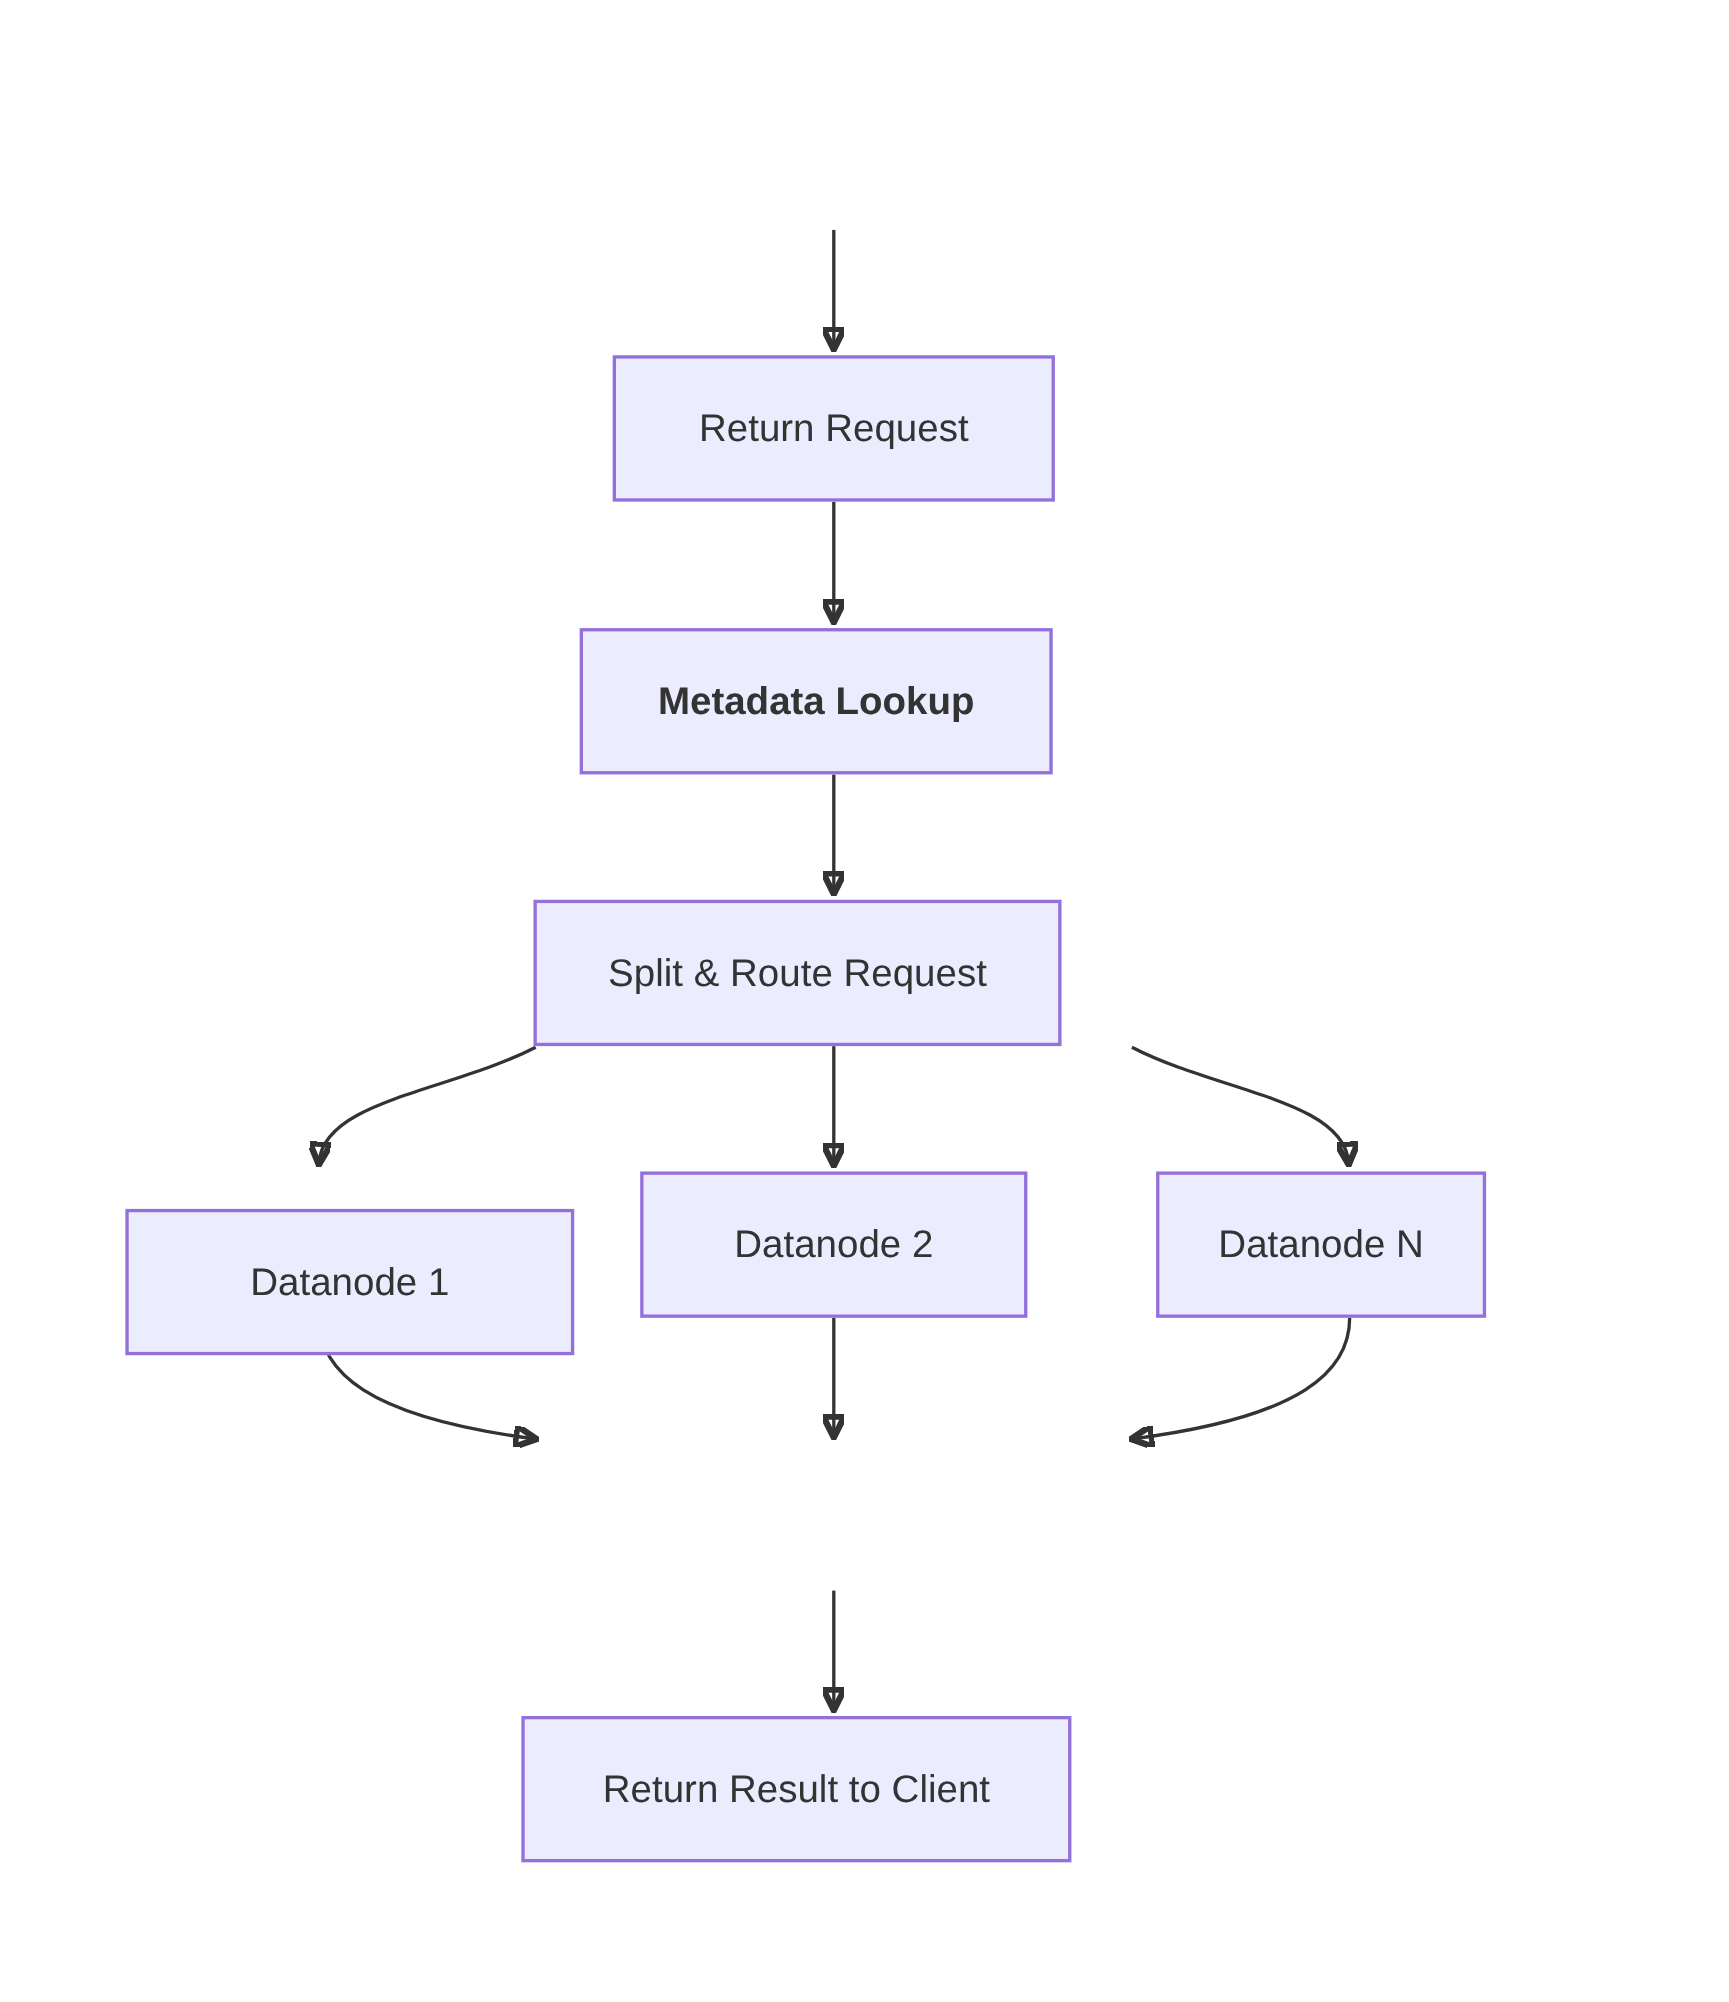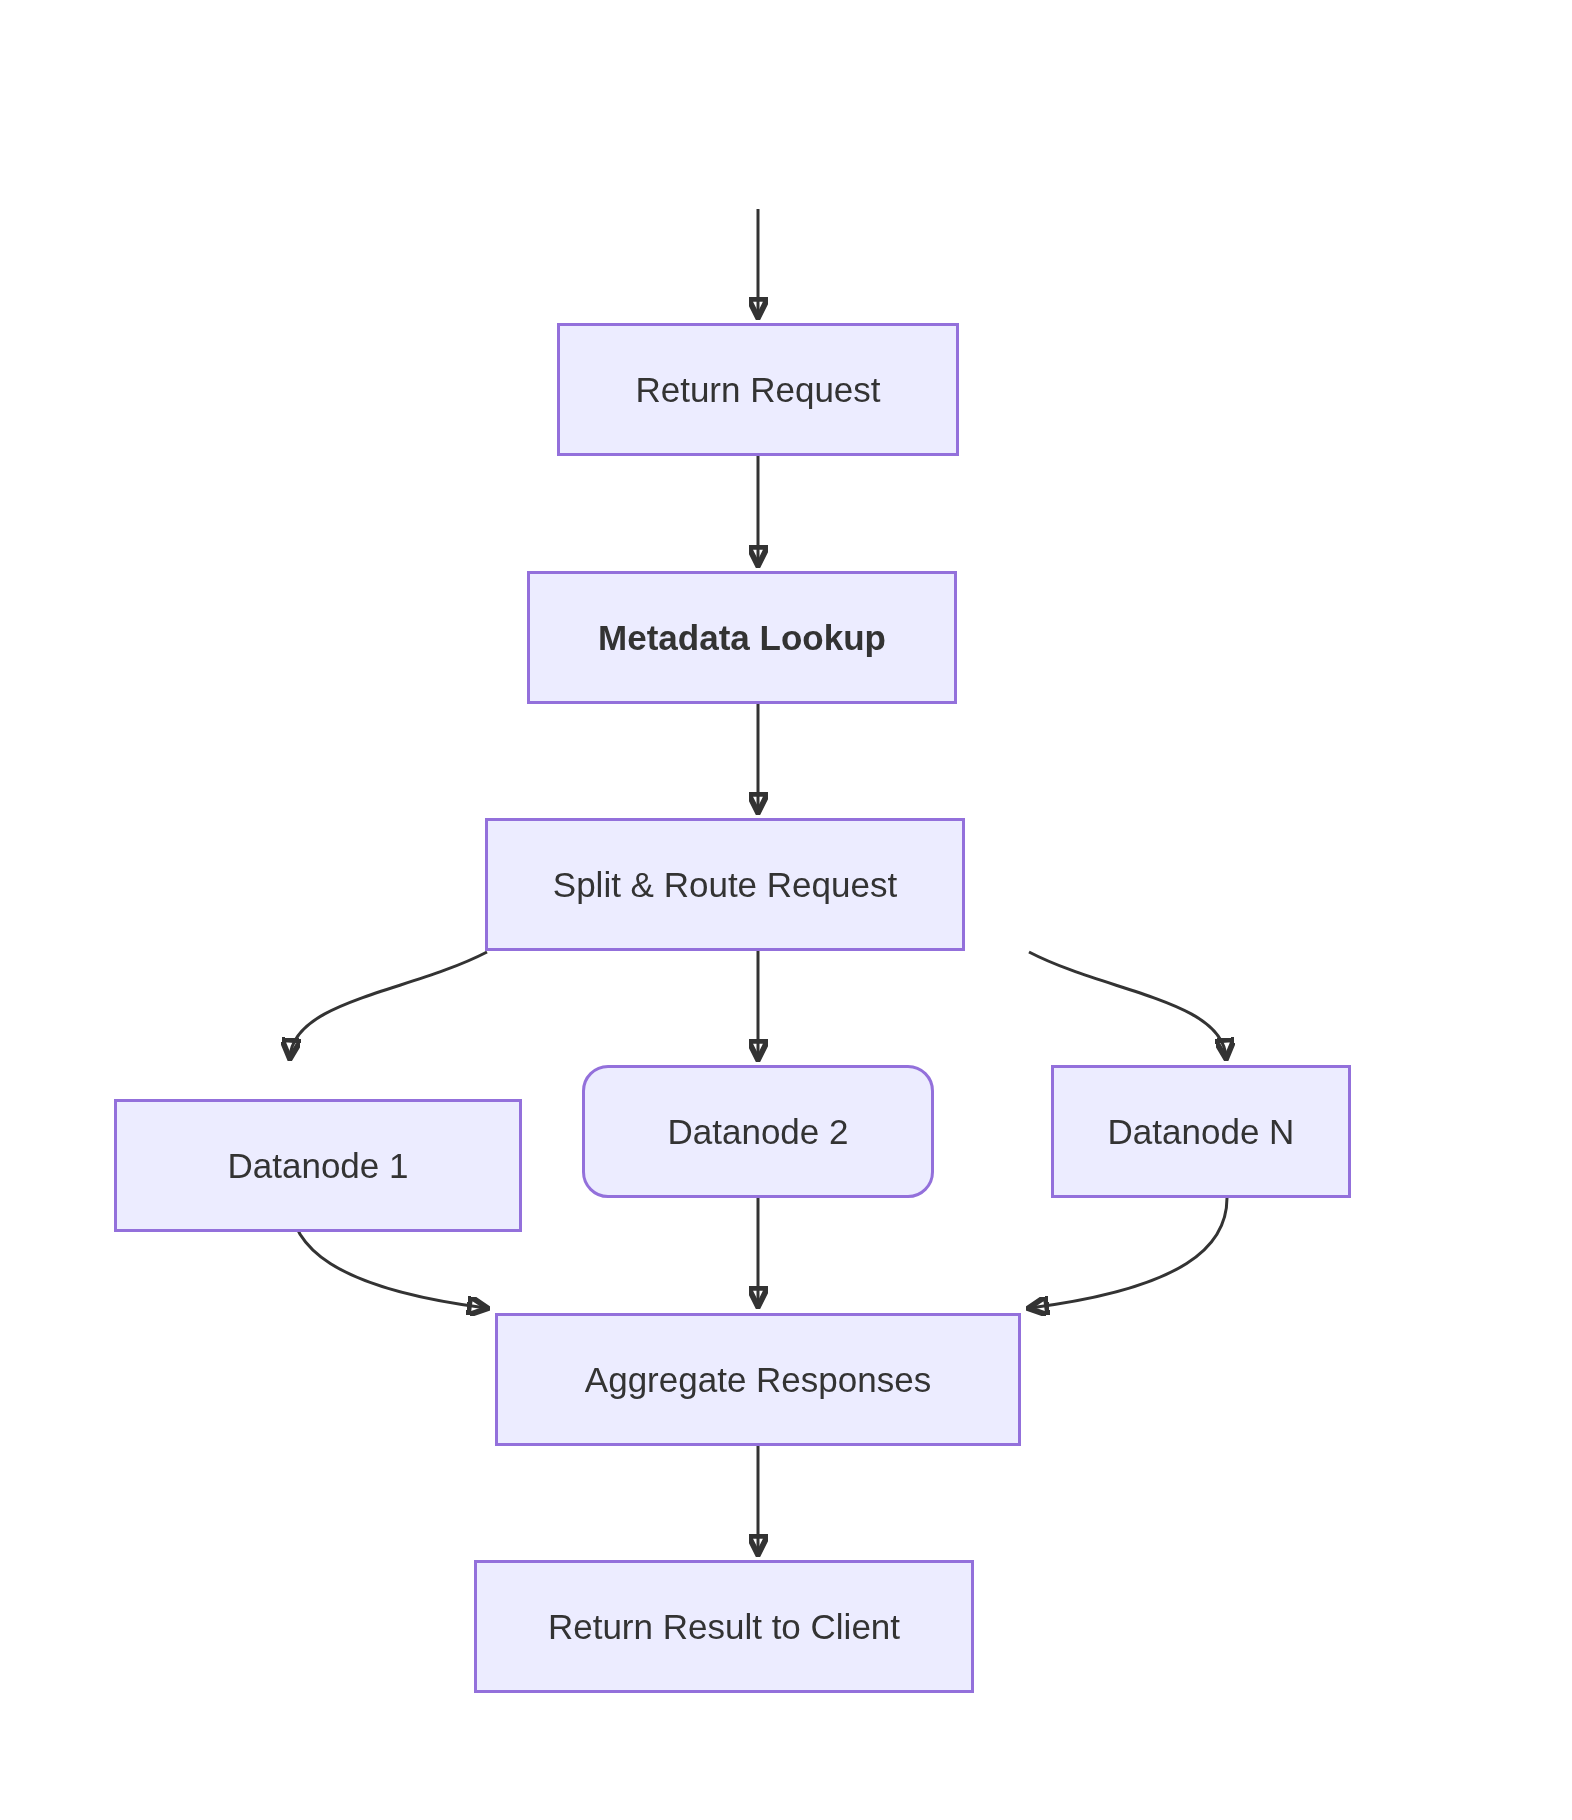--- a/index.html
+++ b/index.html
@@ -79,29 +79,26 @@
   </div>
 
   <div class="node" style="left:485px; top:818px; width:480px;">
     <span class="label">Split &amp; Route Request</span>
   </div>
 
   <div class="node" style="left:114px; top:1099px; width:408px;">
     <span class="label">Datanode 1</span>
   </div>
 
-  <div class="node" style="left:582px; top:1065px; width:352px;border-radius:26px;">
+  <div class="node" style="left:582px; top:1065px; width:352px;">
     <span class="label">Datanode 2</span>
   </div>
 
   <div class="node" style="left:1051px; top:1065px; width:300px;">
     <span class="label">Datanode N</span>
   </div>
 
-  <div class="node" style="left:495px; top:1313px; width:526px;">
-    <span class="label">Aggregate Responses</span>
-  </div>
 
   <div class="node" style="left:474px; top:1560px; width:500px;">
     <span class="label">Return Result to Client</span>
   </div>
 
 </div>
 
 </body></html>

